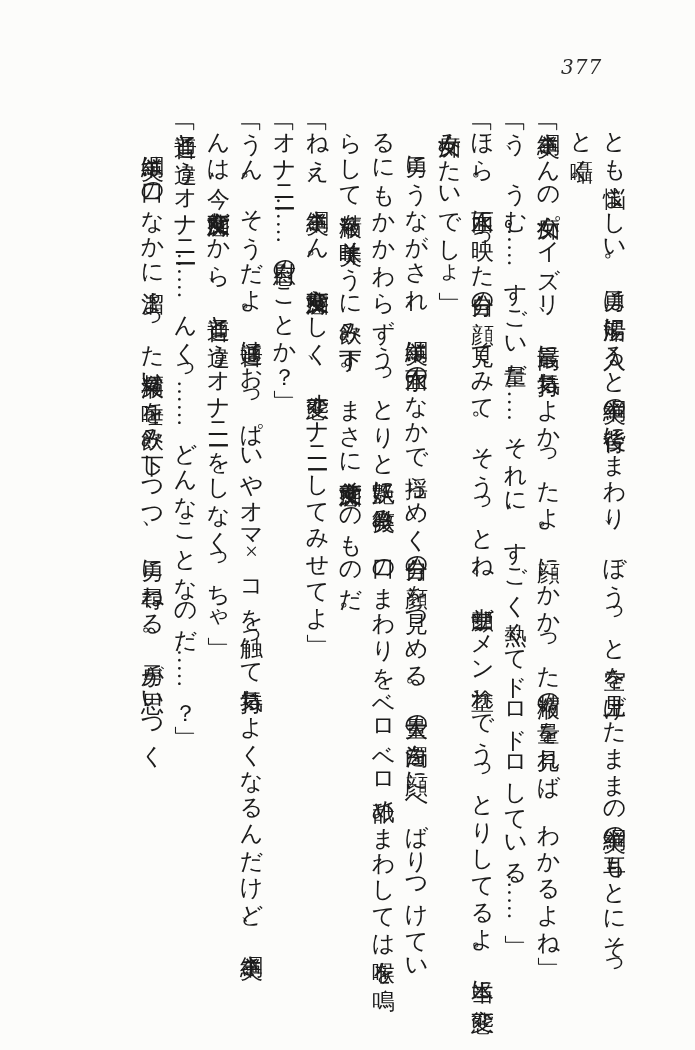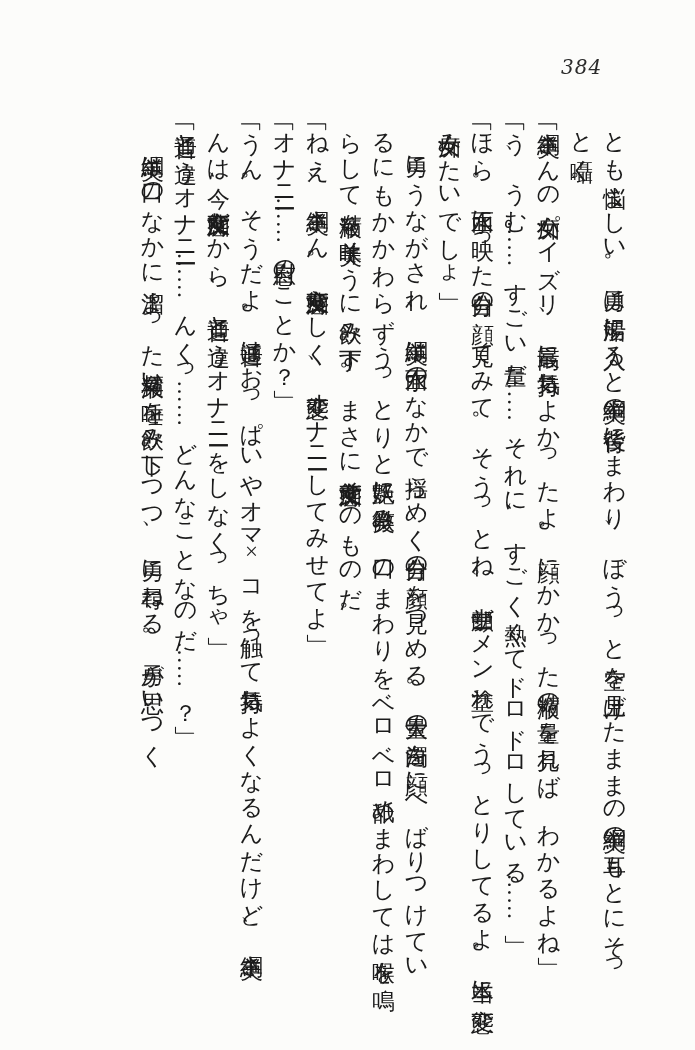--- a/index.html
+++ b/index.html
@@ -47,21 +47,21 @@
     text-indent: 0;
   }
   .vertical-text-block p.para.indent {
     text-indent: 1em;
   }
 </style>
 </head>
 <body>
 
 <div class="book-page">
-  <div class="page-number">384</div>
+  <div class="page-number">377</div>
   <div class="vertical-text-block">
       <p class="para">とも悩ましい。勇は湯船に入ると美綱の背後にまわり、ぼうっと空を見上げたままの美綱の耳もとにそっと囁く。</p>
       <p class="para">「美綱さんの痴女パイズリ、最高に気持ちよかったよ。顔にかかった精液の量を見れば、わかるよね」</p>
       <p class="para">「う、うむ……すごい量だ……それに、すごく熱くてドロドロしている……」</p>
       <p class="para">「ほら。水面に映った自分の顔、見てみて。そうっとね。顔中ザーメン塗れでうっとりしてるよ。本当に変態痴女みたいでしょ」</p>
       <p class="para indent">勇にうながされ、美綱は水面のなかで揺らめく自分の顔を見つめる。大量の白濁を顔にへばりつけているにもかかわらずうっとりと妖艶に微笑み、口のまわりをベロベロ舐めまわしては喉を鳴らして精液を美味そうに飲み下す。まさに変態痴女そのものだ。</p>
       <p class="para">「ねえ、美綱さん。変態痴女らしく、変態オナニーしてみせてよ」</p>
       <p class="para">「オナニー……自慰のことか？」</p>
       <p class="para">「うん。そうだよ。普通はおっぱいやオマ×コを触って気持ちよくなるんだけど、美綱さんは今、変態痴女だから、普通と違うオナニーをしなくっちゃ」</p>
       <p class="para">「普通と違うオナニー……んくっ……どんなことなのだ……？」</p>

